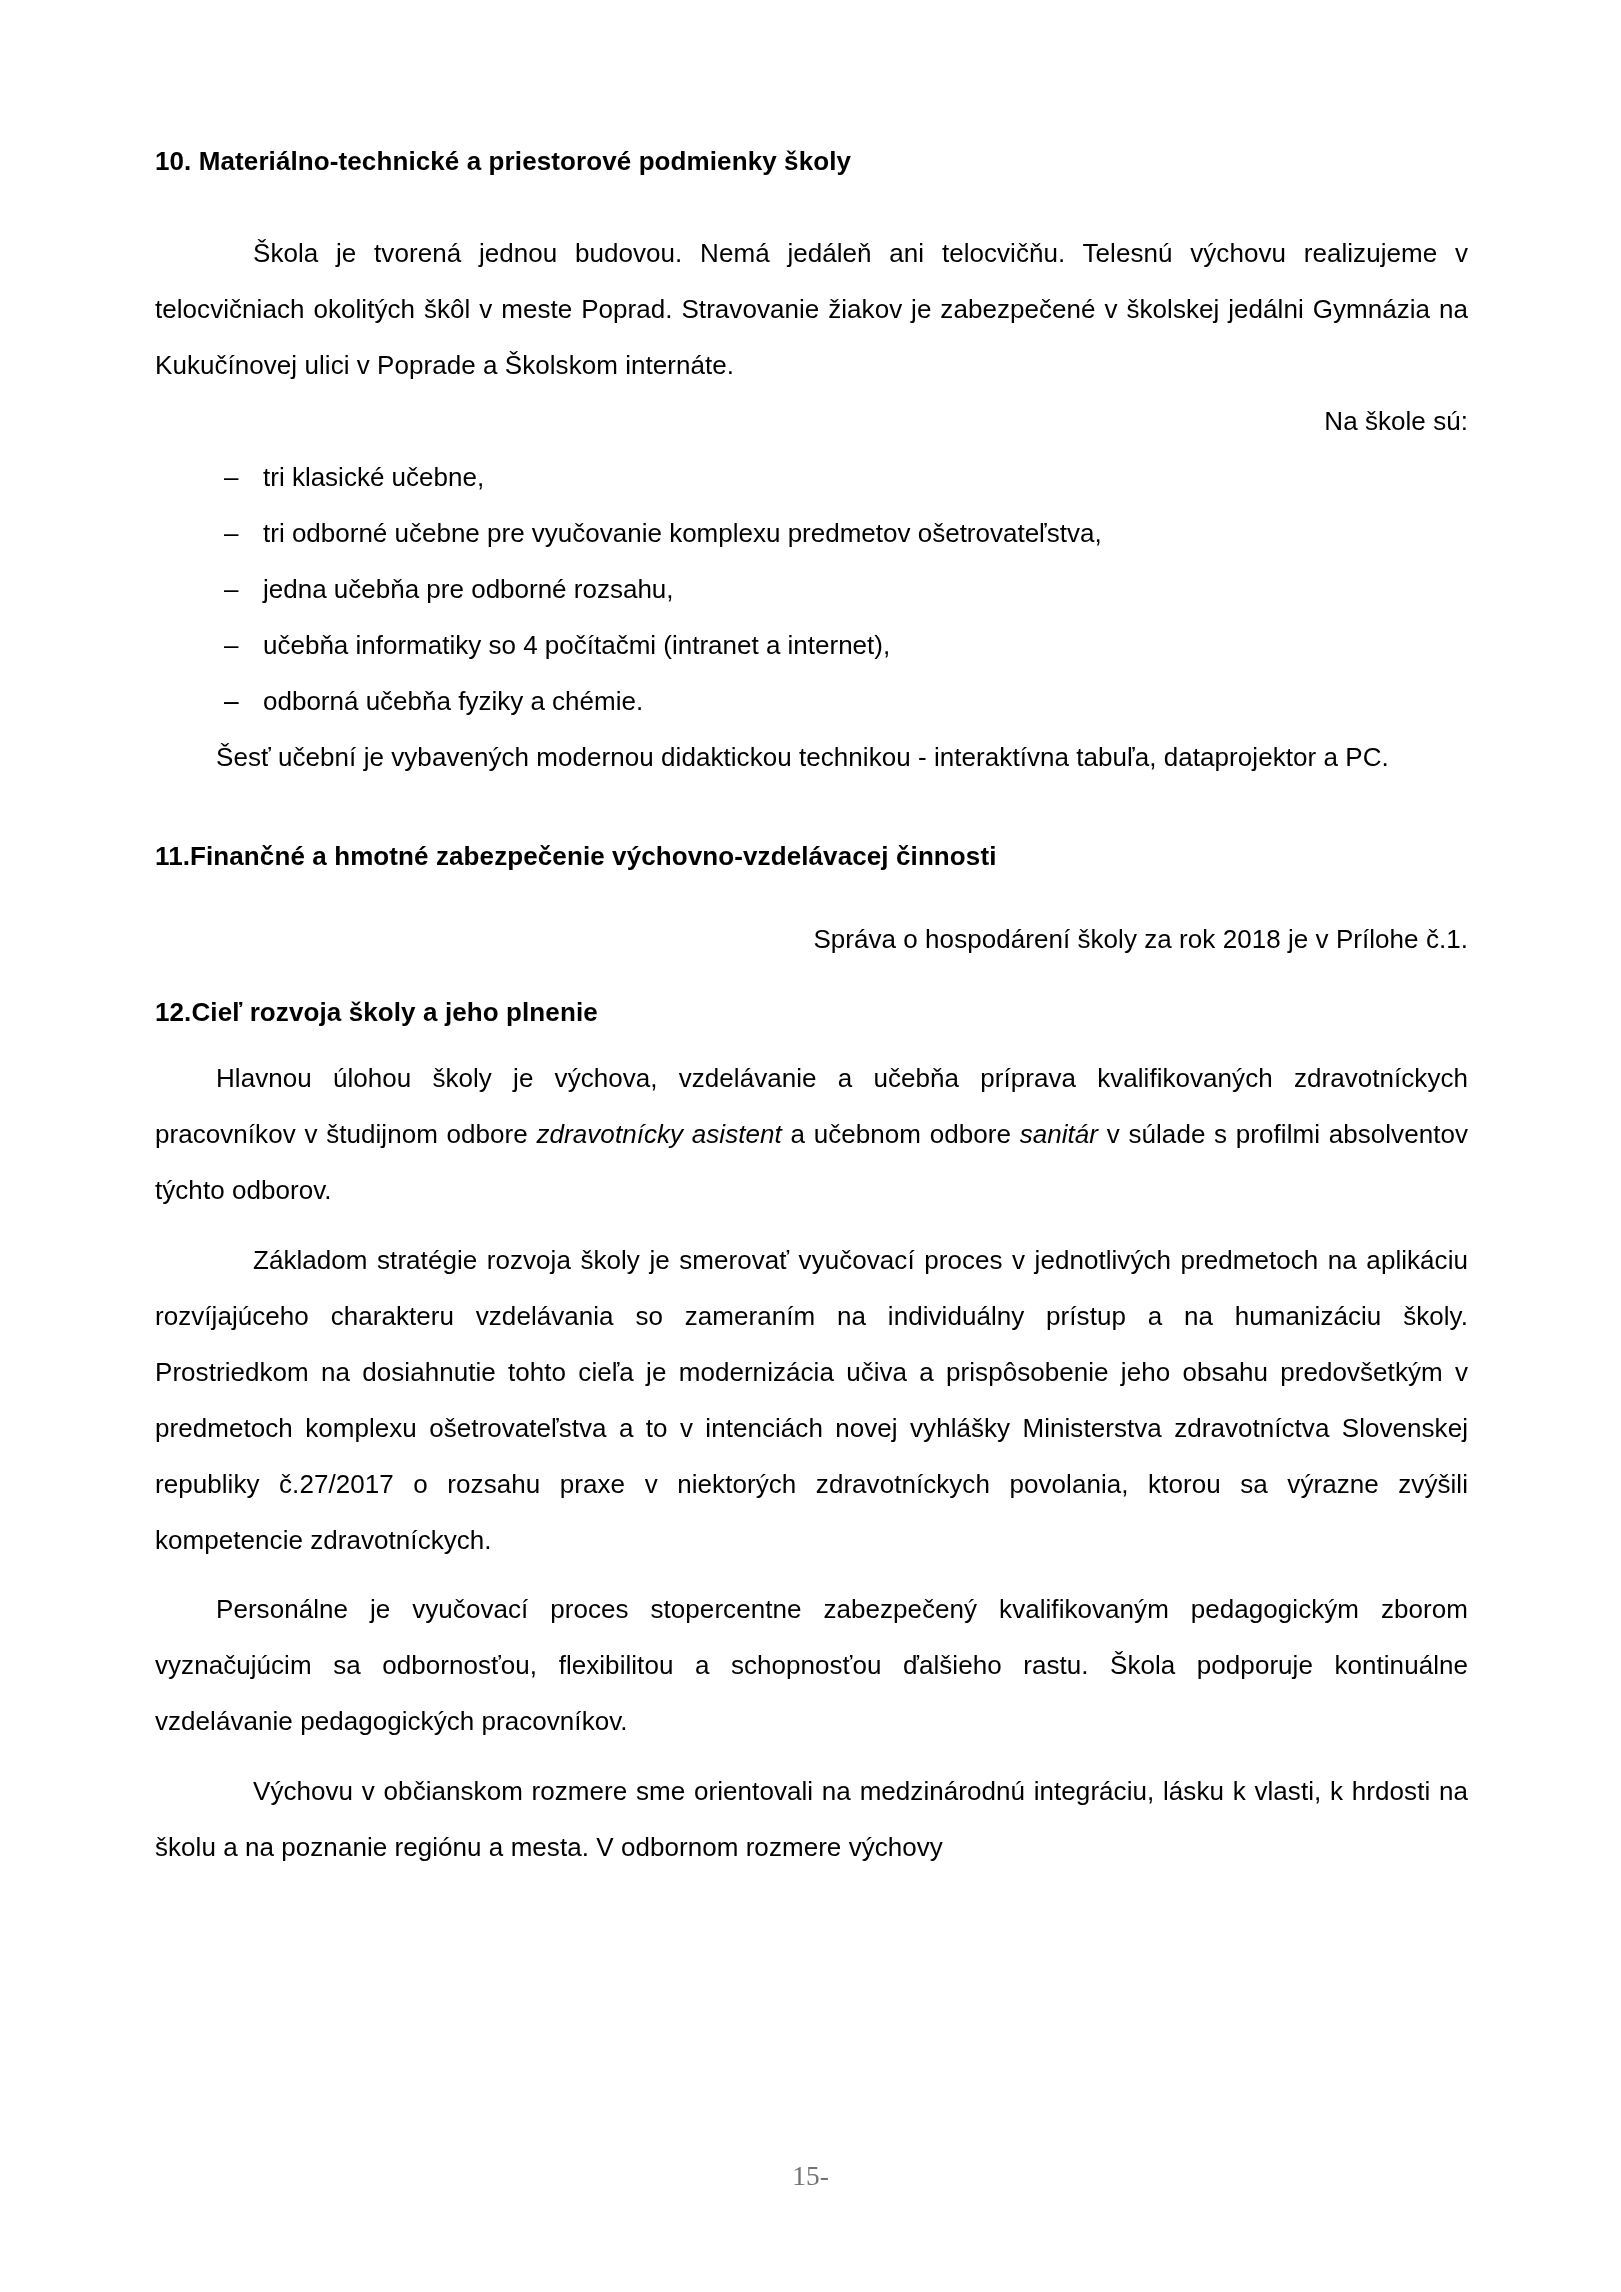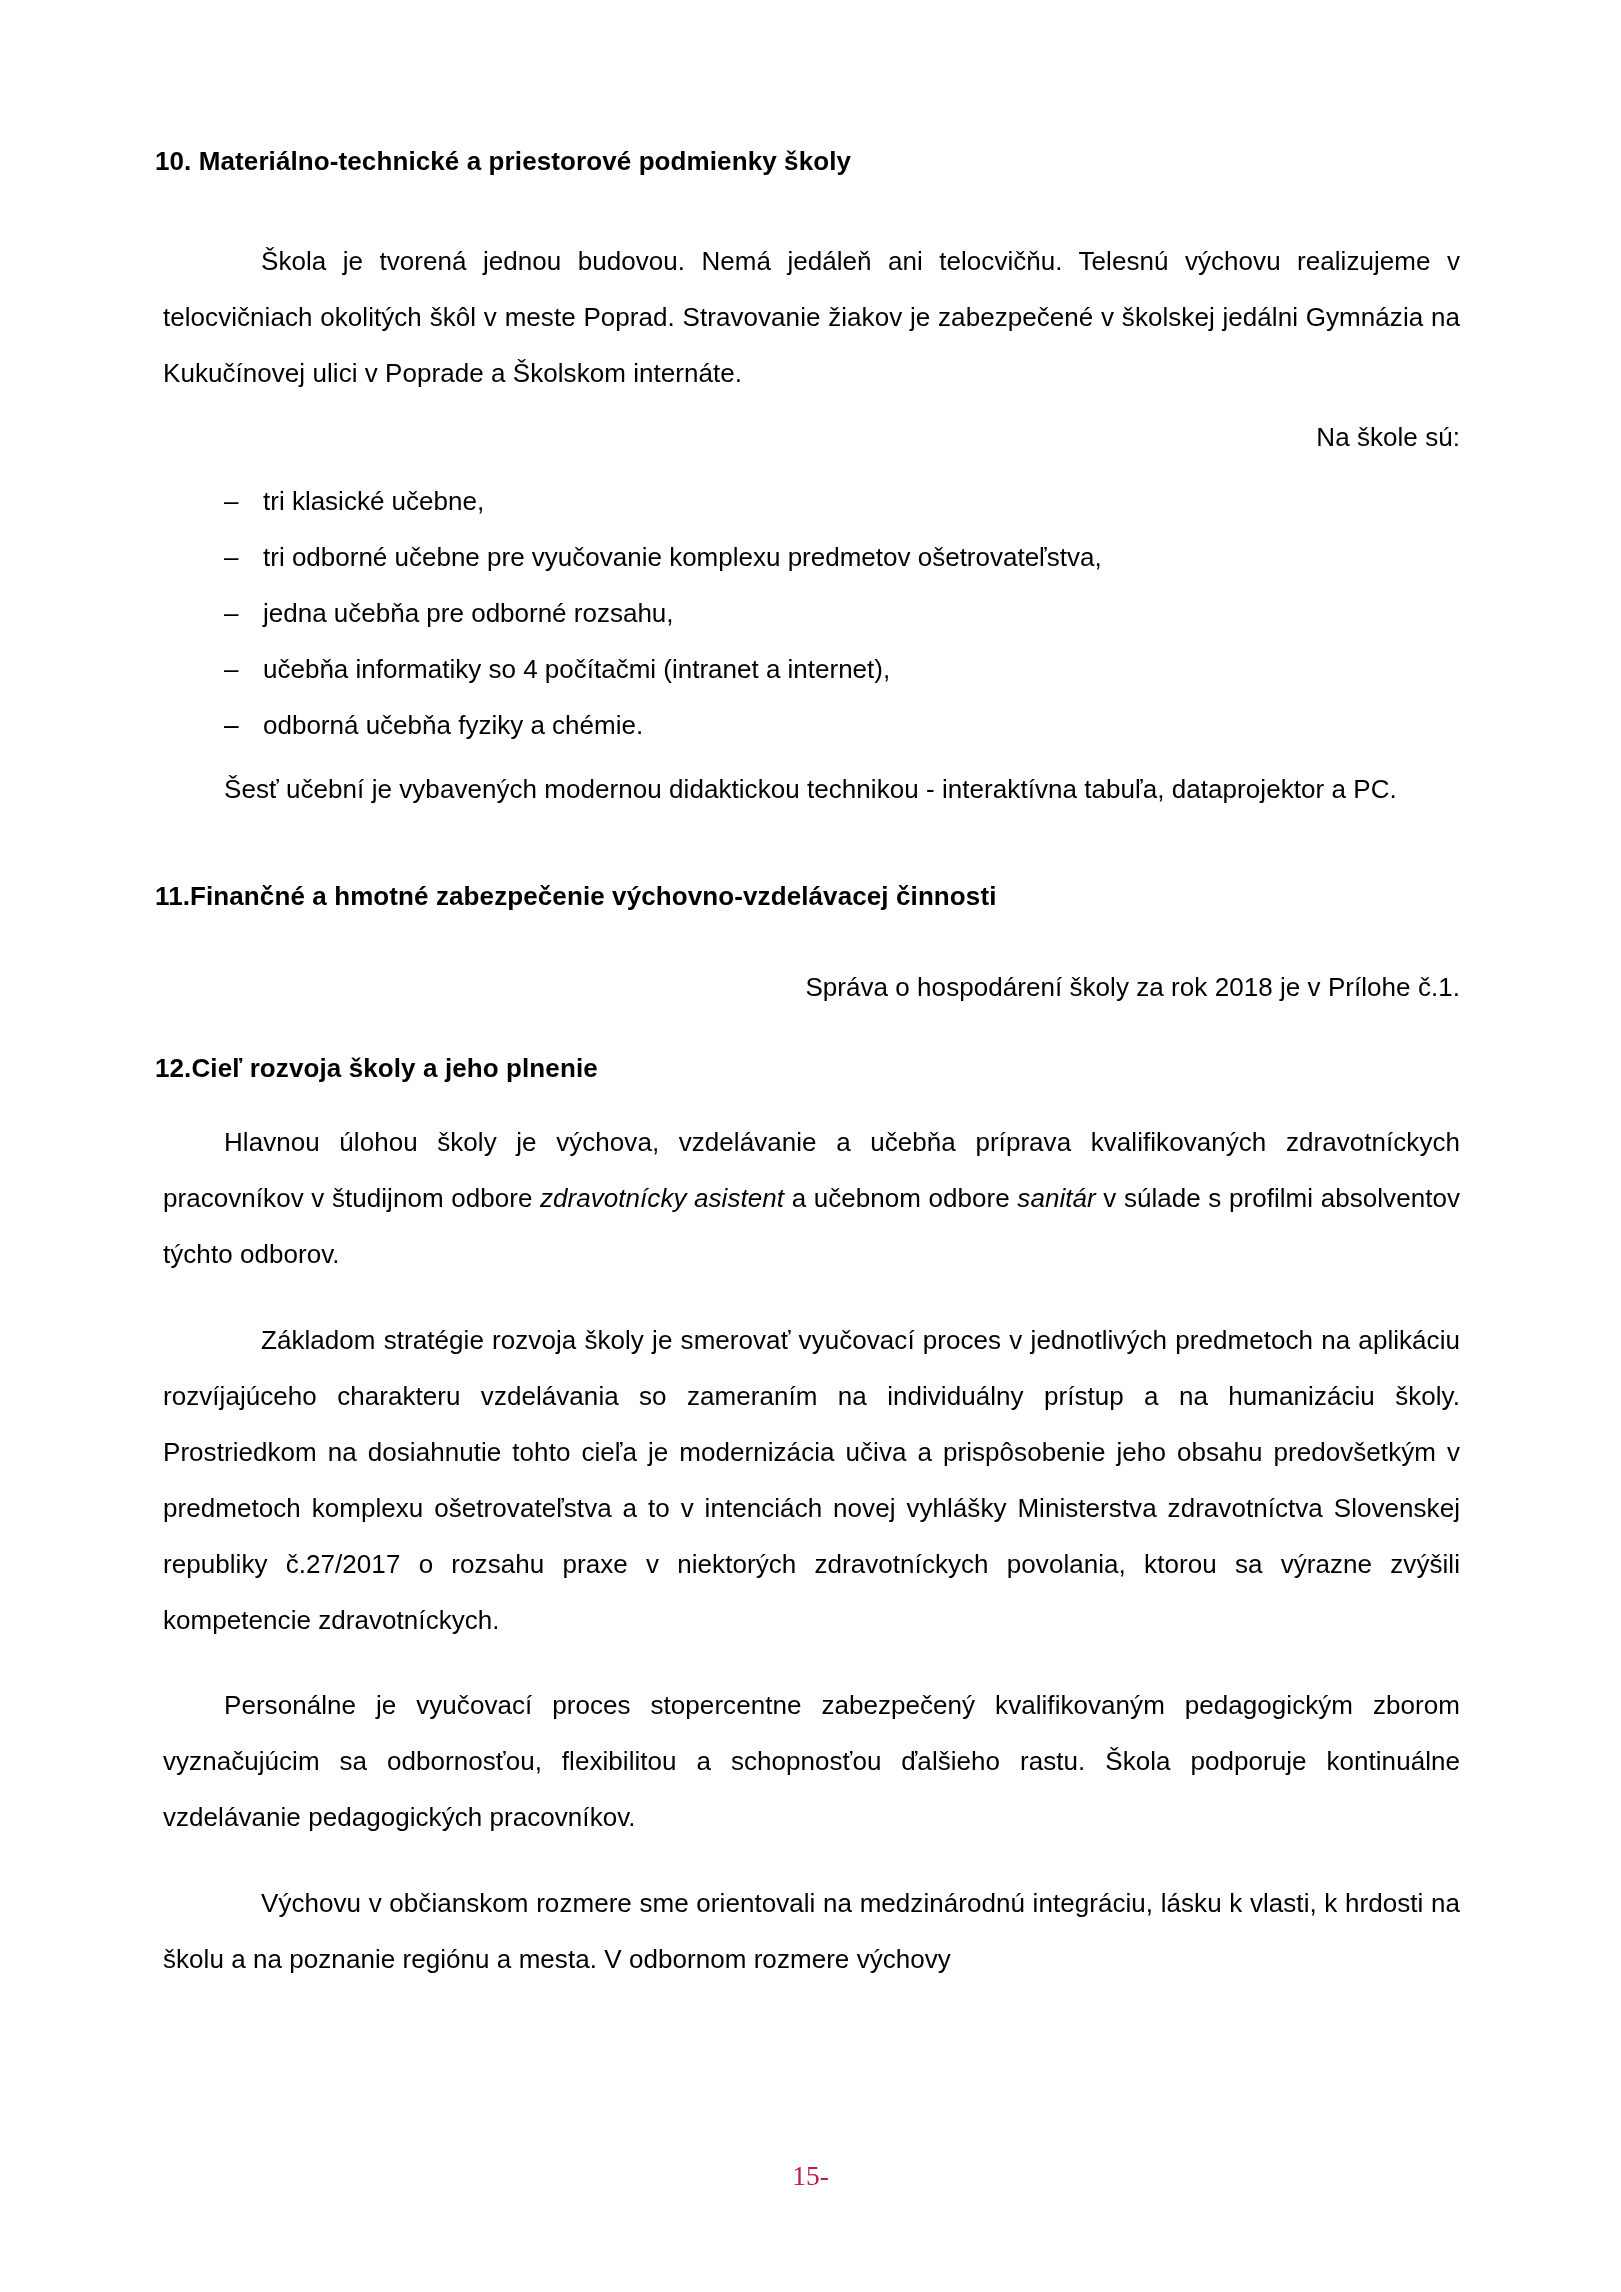--- a/index.html
+++ b/index.html
@@ -39,21 +39,21 @@
     line-height: 1.25;
     margin: 0;
     padding: 0;
     letter-spacing: 0.1px;
     white-space: nowrap;
   }
   p.body-par {
     font-family: "Liberation Sans", sans-serif;
     font-size: 26px;
     line-height: 56px;
-    margin: 8px;
+    margin: 0;
     padding: 0;
     text-align: justify;
     text-justify: inter-word;
     letter-spacing: 0.05px;
   }
   p.body-par.no-justify {
     text-align: right;
   }
   .indent-par {
     text-indent: 98px;
@@ -87,21 +87,21 @@
   .spacer-14 { height: 13.7px; }
   .italic { font-style: italic; }
   .page-number {
     position: absolute;
     left: 0;
     top: 2161px;
     width: 1621px;
     text-align: center;
     font-family: "Liberation Serif", serif;
     font-size: 27.4px;
-    color: #be185d;
+    color: #737373;
   }
 </style>
 </head>
 <body>
 
 <div class="page">
 
   <div class="content">
 
     <h2 class="section-heading">10. Materiálno-technické a priestorové podmienky školy</h2>

